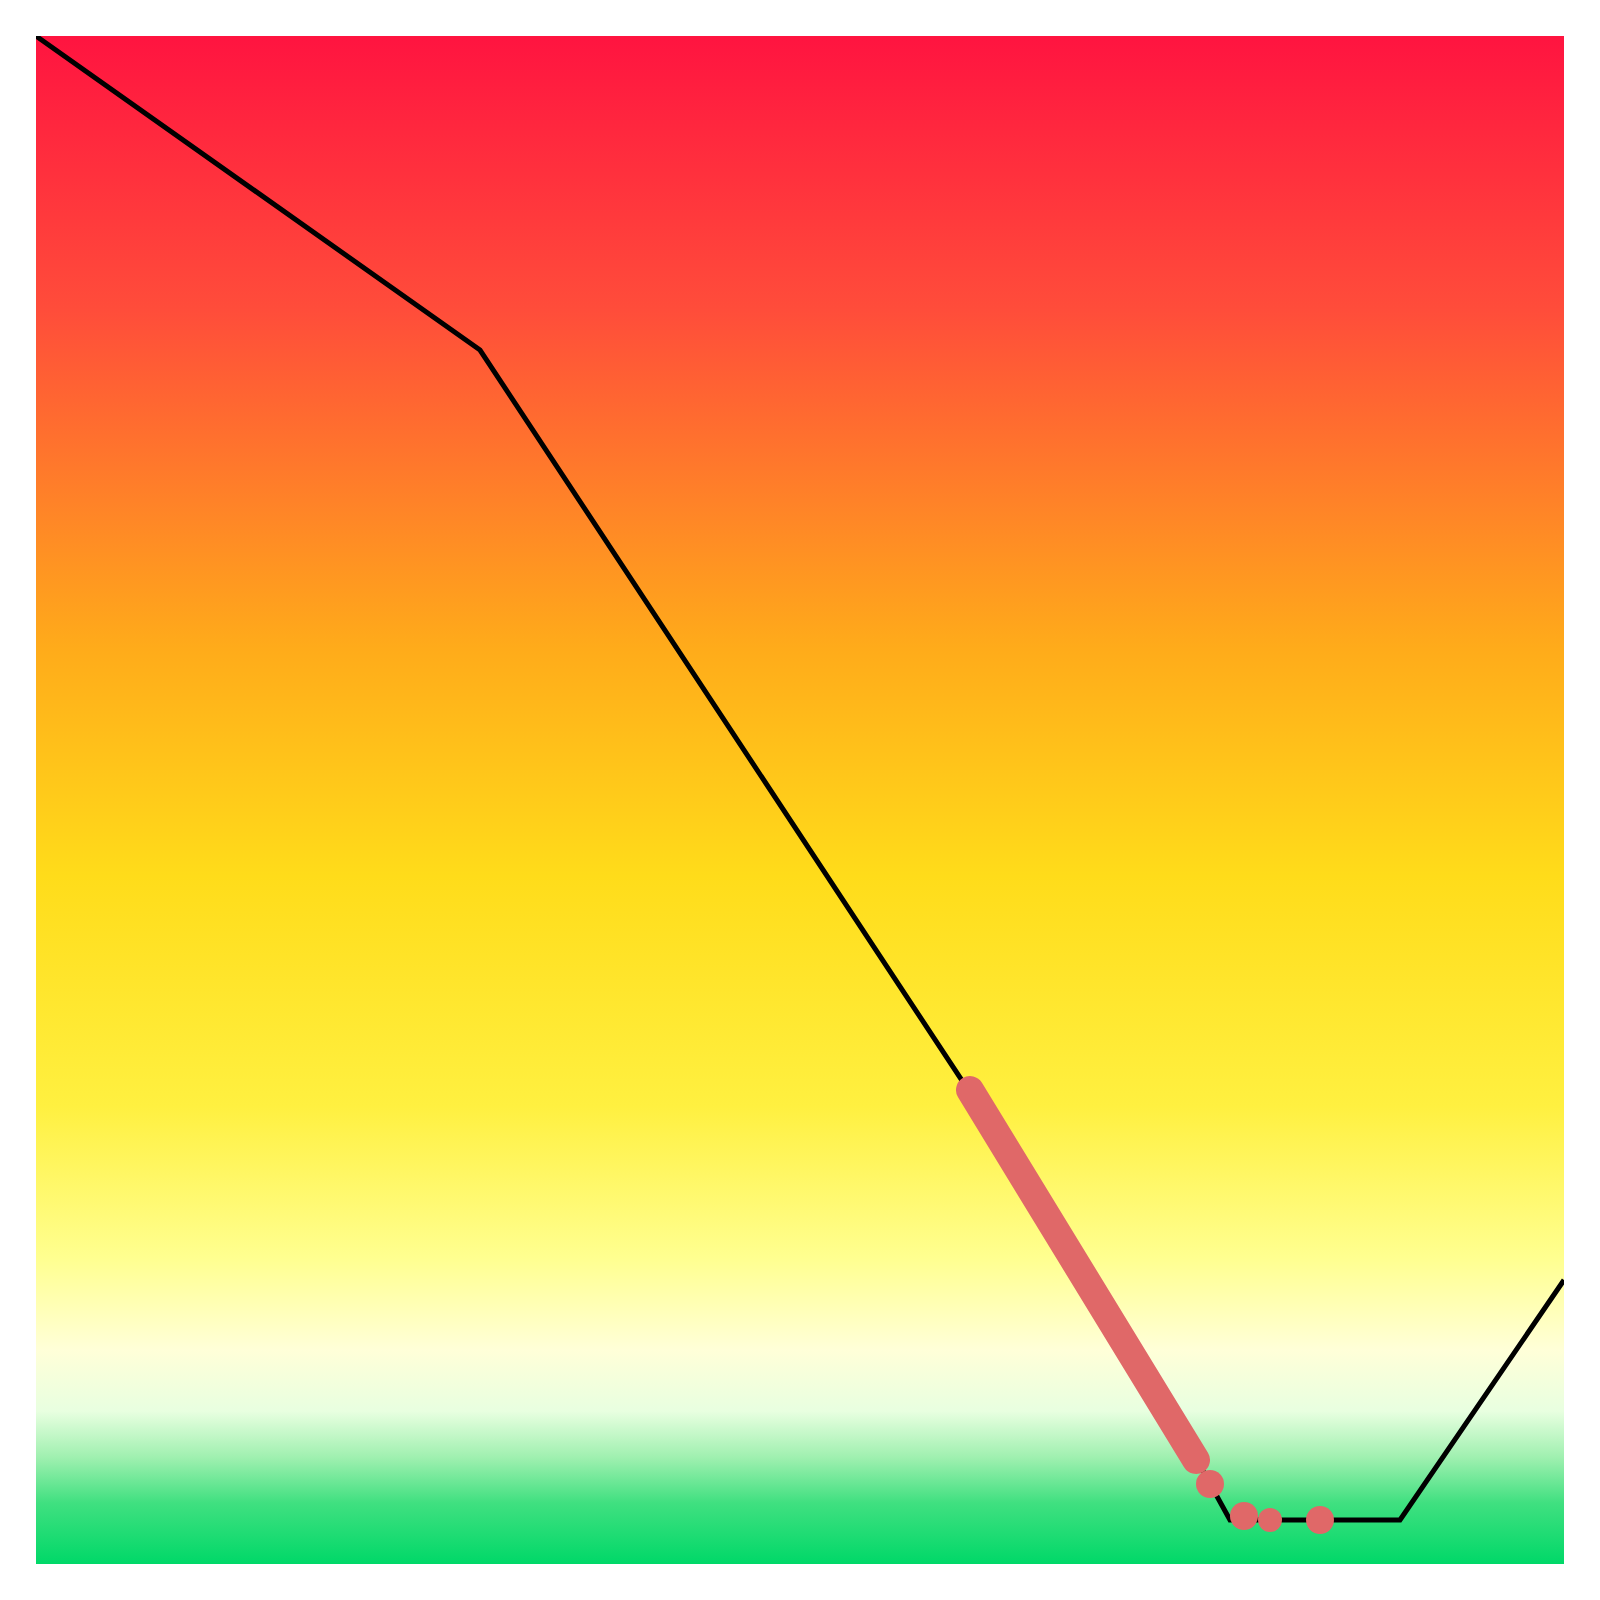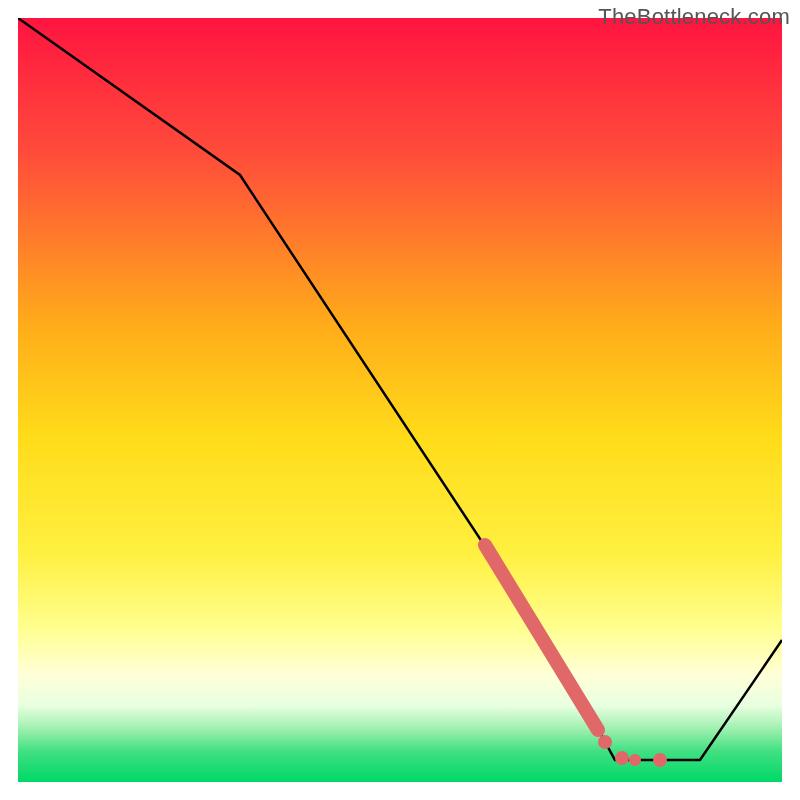--- a/index.html
+++ b/index.html
@@ -27,21 +27,20 @@
     letter-spacing: 0.2px;
   }
   svg {
     display: block;
   }
 </style>
 </head>
 <body>
 
 <div class="container">
-  <div class="watermark">TheBottleneck.com</div>
 
   <svg width="800" height="800" viewBox="0 0 800 800">
     <defs>
       <linearGradient id="bg-grad" x1="0" y1="0" x2="0" y2="1">
         <stop offset="0%" stop-color="#ff1440"></stop>
         <stop offset="18%" stop-color="#ff4d3a"></stop>
         <stop offset="40%" stop-color="#ffab1a"></stop>
         <stop offset="55%" stop-color="#ffdc1a"></stop>
         <stop offset="70%" stop-color="#fff040"></stop>
         <stop offset="80%" stop-color="#ffff90"></stop>

